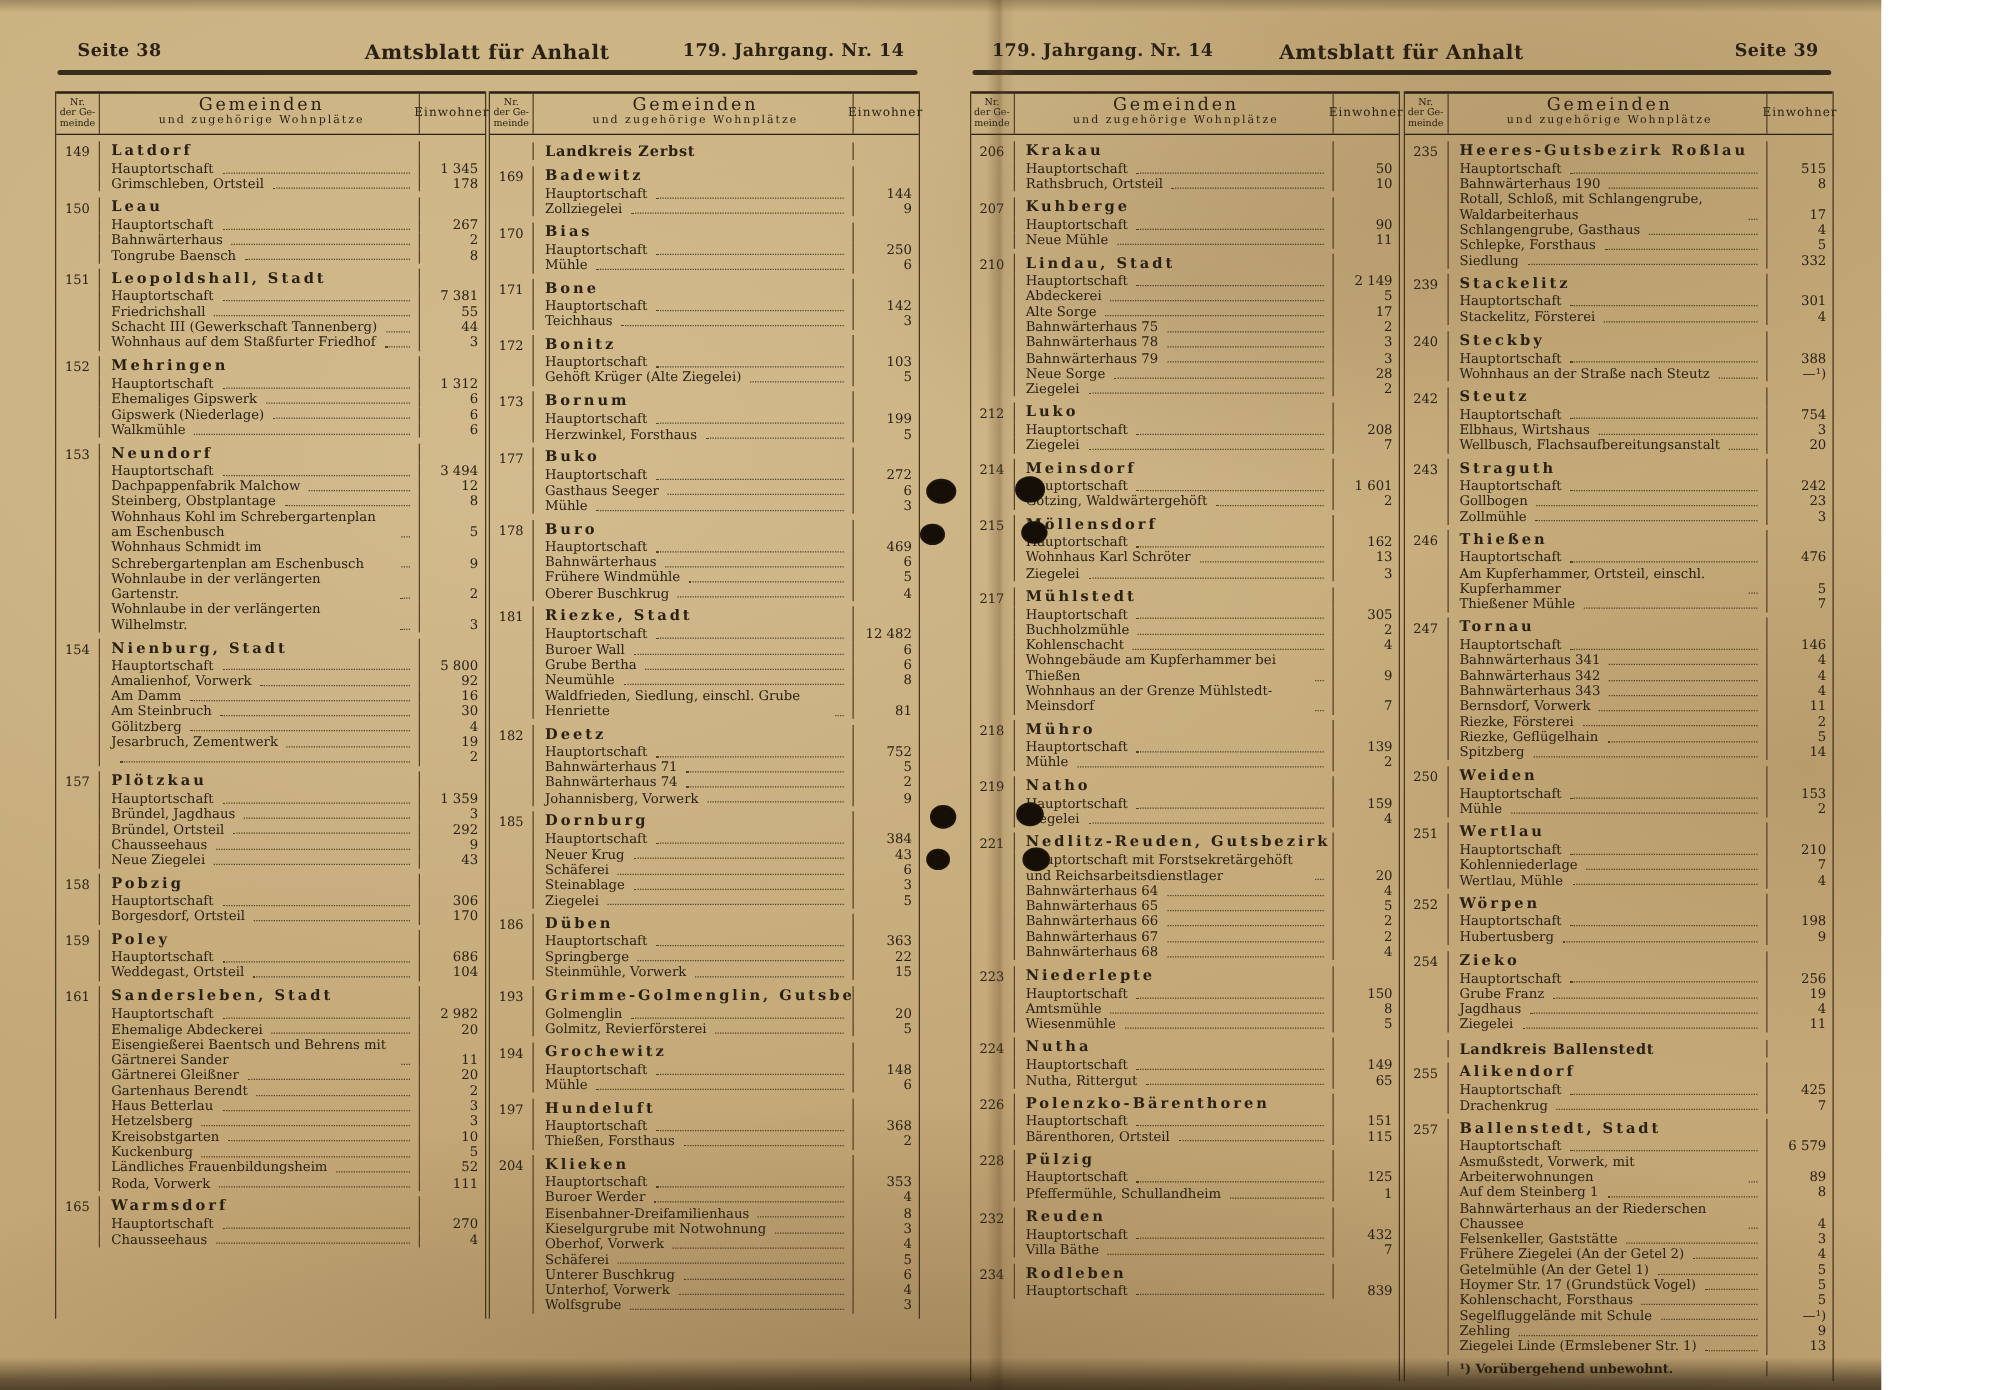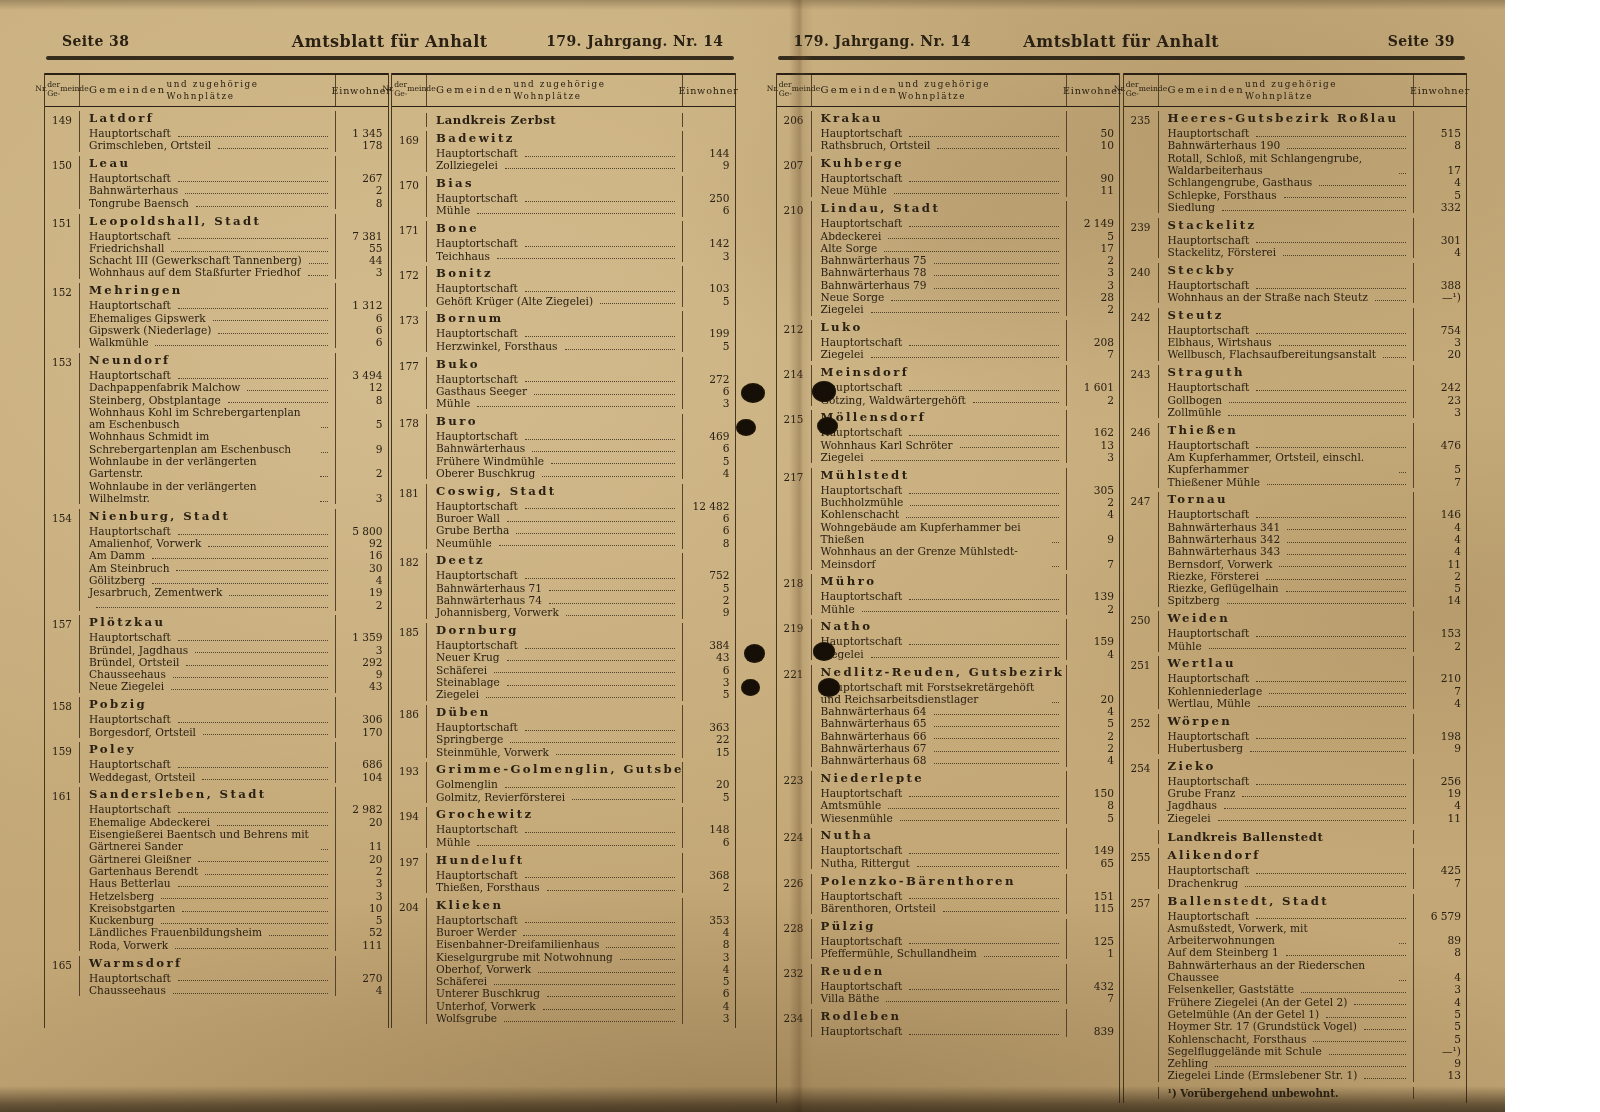--- a/index.html
+++ b/index.html
@@ -56,23 +56,23 @@
   .cell.nr{
     width:35px;flex:none;border-right:1px solid var(--faint-rule);
     text-align:center;
   }
   .cell.name{flex:1;padding:0 5px 0 9px;}
   .cell.einw{
     width:53px;flex:none;border-left:1px solid var(--faint-rule);
     display:flex;align-items:flex-end;justify-content:flex-end;
     padding:0 5px 0 0;
   }
-  .thead .cell{display:flex;align-items:center;justify-content:center;padding-top:3px;padding-bottom:4px;}
+  .thead .cell{display:flex;flex-direction:column;align-items:center;justify-content:center;padding-top:3px;padding-bottom:4px;}
   .th-nr{font-size:7.6px;line-height:8.6px;}
-  .th-name div{font-size:10px;letter-spacing:2.2px;line-height:12px;}
+  .th-name div{font-size:14px;letter-spacing:2.2px;line-height:12px;}
   .th-name div.th-sub{font-size:8.8px;letter-spacing:1.6px;}
   .thead .cell.einw{font-size:9.6px;letter-spacing:.8px;align-items:center;justify-content:center;padding:0;}
   .tcolbody{flex:1;padding-bottom:4px;}
   .row{display:flex;align-items:stretch;}
   .g-row{margin-top:4.5px;}
   .g-nr{font-size:10.4px;line-height:14px;padding-top:2px;}
   .g-name{
     font-weight:bold;font-size:11.7px;line-height:14px;
     letter-spacing:2.4px;padding-top:2px;white-space:nowrap;overflow:hidden;
   }
@@ -766,21 +766,21 @@
               <div class="row place-row">
                 <div class="cell nr"></div>
                 <div class="cell name place">
                   <span class="plabel">Oberer Buschkrug</span>
                   <span class="leader"></span>
                 </div>
                 <div class="cell einw pval">4</div>
               </div>
               <div class="row g-row">
                 <div class="cell nr g-nr">181</div>
-                <div class="cell name g-name">Coswig, Stadt</div>
+                <div class="cell name g-name">Riezke, Stadt</div>
                 <div class="cell einw"></div>
               </div>
               <div class="row place-row">
                 <div class="cell nr"></div>
                 <div class="cell name place">
                   <span class="plabel">Hauptortschaft</span>
                   <span class="leader"></span>
                 </div>
                 <div class="cell einw pval">12 482</div>
               </div>
@@ -800,20 +800,28 @@
                 </div>
                 <div class="cell einw pval">6</div>
               </div>
               <div class="row place-row">
                 <div class="cell nr"></div>
                 <div class="cell name place">
                   <span class="plabel">Neumühle</span>
                   <span class="leader"></span>
                 </div>
                 <div class="cell einw pval">8</div>
+              </div>
+              <div class="row place-row">
+                <div class="cell nr"></div>
+                <div class="cell name place">
+                  <span class="plabel">Waldfrieden, Siedlung, einschl. Grube Henriette</span>
+                  <span class="leader"></span>
+                </div>
+                <div class="cell einw pval">81</div>
               </div>
               <div class="row g-row">
                 <div class="cell nr g-nr">182</div>
                 <div class="cell name g-name">Deetz</div>
                 <div class="cell einw"></div>
               </div>
               <div class="row place-row">
                 <div class="cell nr"></div>
                 <div class="cell name place">
                   <span class="plabel">Hauptortschaft</span>

